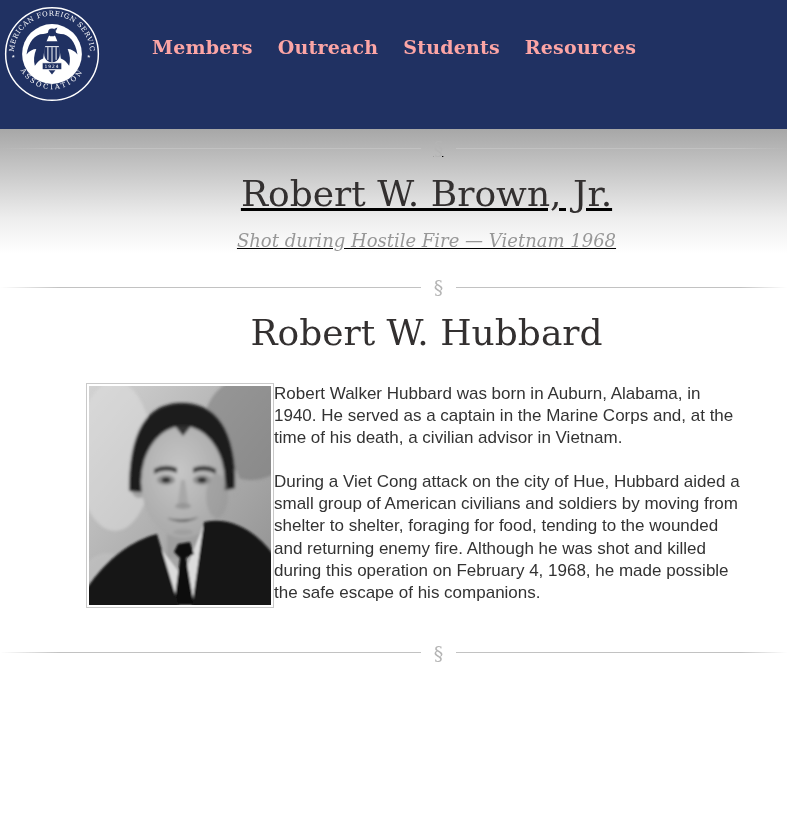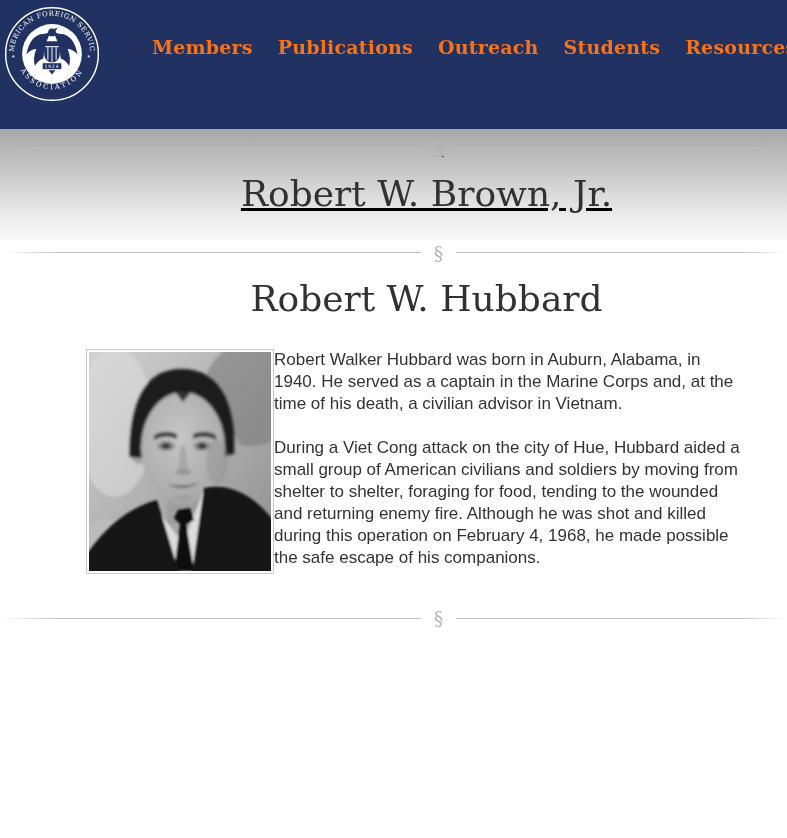--- a/index.html
+++ b/index.html
@@ -6,21 +6,21 @@
   body{
     width:787px;height:838px;overflow:hidden;background:#fff;
     font-family:"Liberation Sans",sans-serif;position:relative;
   }
 
   
   .navbar{height:129px;background:#203162;position:relative}
   .logo-wrap{position:absolute;left:3px;top:5px;width:98px;height:98px;cursor:pointer}
   .nav-menu{display:flex;gap:25px;margin-left:152px;padding-top:36px;white-space:nowrap}
   .nav-link{
-    color:#f97316;font-family:"DejaVu Serif","Liberation Serif",serif;
+    color:#fca5a5;font-family:"DejaVu Serif","Liberation Serif",serif;
     font-weight:bold;font-size:19px;letter-spacing:.2px;text-decoration:none;cursor:pointer;
   }
 
   
   .hero{
     background:linear-gradient(180deg,#a7a7a7 0px,#c6c6c6 40px,#eeeeee 90px,#ffffff 125px);
     padding-top:6px;padding-bottom:22px;text-decoration:underline;
   }
 
   
@@ -95,37 +95,37 @@
         <line x1="50" y1="43" x2="50" y2="58.5"></line>
         <line x1="54.2" y1="43" x2="54.2" y2="56"></line>
       </g>
       <rect x="40" y="59" width="20" height="7" fill="#203162" stroke="#ffffff" stroke-width="0.8"></rect>
       <text x="50" y="64.4" font-size="4.6" fill="#ffffff" text-anchor="middle" letter-spacing="1.1" font-family="DejaVu Sans Mono, monospace">1924</text>
       <path d="M46.5 66.5 l3.5 4.5 l3.5 -4.5 Z" fill="#203162"></path>
     </svg>
   </div>
   <nav class="nav-menu">
     <a class="nav-link">Members</a>
-    <a class="nav-link">Publications</a>
     <a class="nav-link">Outreach</a>
     <a class="nav-link">Students</a>
     <a class="nav-link">Resources</a>
 
   </nav>
 </header>
 
 <main>
   <section class="hero">
     <div class="divider">
       <div class="divider-line dl-left"></div>
       <span class="divider-glyph">§</span>
       <div class="divider-line dl-right"></div>
     </div>
     <div class="center-col">
       <h1 class="memorial-name">Robert W. Brown, Jr.</h1>
+      <div class="memorial-sub">Shot during Hostile Fire — Vietnam 1968</div>
     </div>
   </section>
 
   <section class="section2">
     <div class="divider">
       <div class="divider-line dl-left"></div>
       <span class="divider-glyph">§</span>
       <div class="divider-line dl-right"></div>
     </div>
     <div class="center-col">

